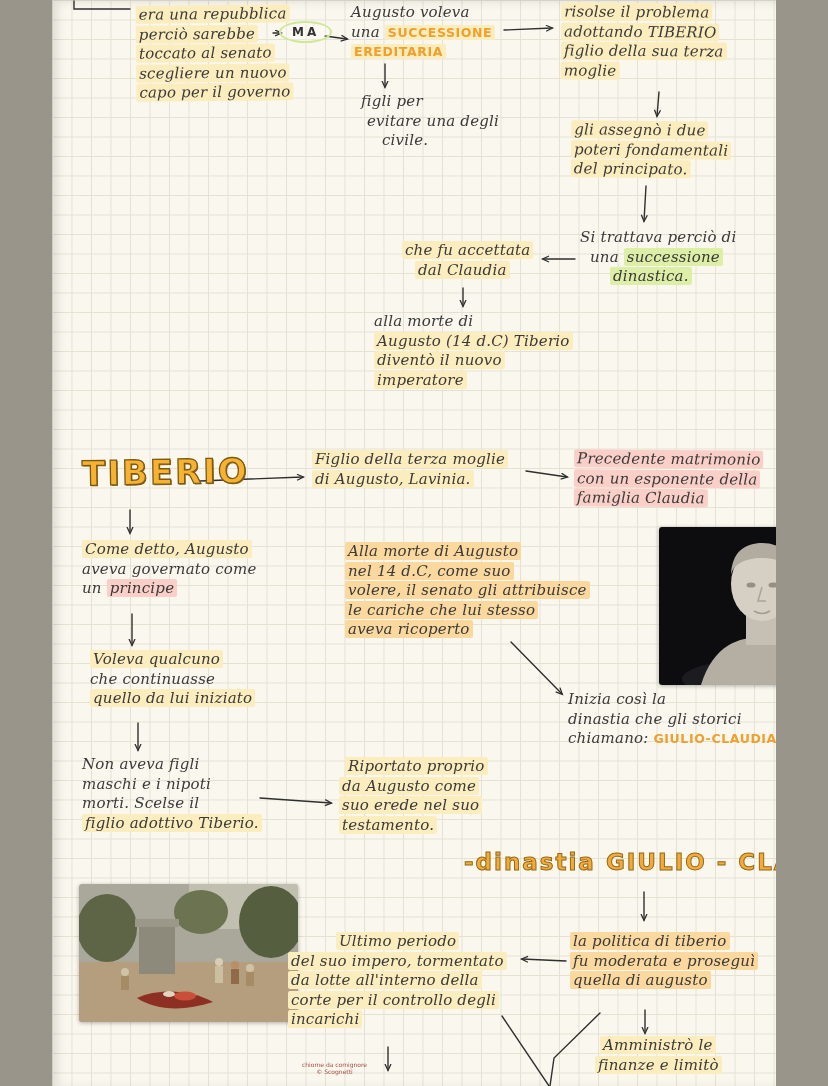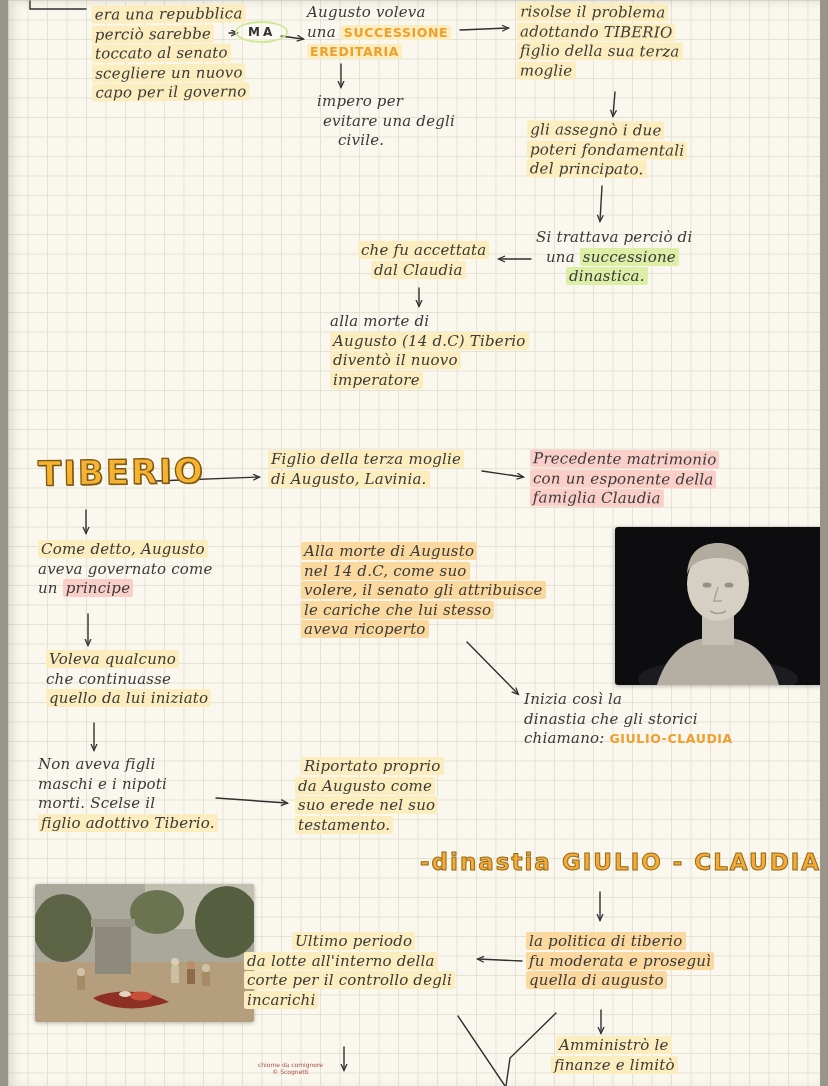--- a/index.html
+++ b/index.html
@@ -1,18 +1,18 @@
 <!DOCTYPE html>
 <html><head>
 <meta charset="utf-8">
 <style>
   *{box-sizing:border-box}
   html,body{margin:0;padding:0;background:#9a958a}
   .page{
-    position:relative;width:812px;height:1086px;margin:0 auto;
+    position:relative;width:724px;height:1086px;margin:0 auto;
     background-color:#faf7ee;
     background-image:
       linear-gradient(#e5e2d4 1px, transparent 1px),
       linear-gradient(90deg,#e5e2d4 1px, transparent 1px);
     background-size:19.5px 19.5px;
     overflow:hidden;
     box-shadow:inset 6px 2px 10px rgba(0,0,0,.10);
     font-family:"DejaVu Serif",serif;
   }
   .note{position:absolute;font:italic 15px/19.5px "DejaVu Serif",serif;color:#3a3a3a;white-space:nowrap;z-index:2;letter-spacing:.2px}
@@ -99,21 +99,21 @@
   </div>
 
   <div class="note" style="left:509px;top:3px;transform:rotate(0.4deg)">
     <div class="ln"><span class="hl hl-y">risolse il problema</span></div>
     <div class="ln"><span class="hl hl-y">adottando TIBERIO</span></div>
     <div class="ln"><span class="hl hl-y">figlio della sua terza</span></div>
     <div class="ln"><span class="hl hl-y">moglie</span></div>
   </div>
 
   <div class="note" style="left:303px;top:92px">
-    <div class="ln" style="margin-left:6px"><span>impero per</span></div>
+    <div class="ln" style="margin-left:6px"><span>figli per</span></div>
     <div class="ln" style="margin-left:12px"><span>evitare una degli</span></div>
     <div class="ln" style="margin-left:27px"><span>civile.</span></div>
   </div>
 
   <div class="note" style="left:528px;top:228px">
     <div class="ln"><span>Si trattava perciò di</span></div>
     <div class="ln" style="margin-left:10px"><span>una </span><span class="hl hl-g">successione</span></div>
     <div class="ln" style="margin-left:30px"><span class="hl hl-g">dinastica.</span></div>
   </div>
 
@@ -224,20 +224,21 @@
       <circle cx="46" cy="88" r="4" fill="#d0c2a6"></circle>
         <rect x="42" y="92" width="8" height="14" fill="#a58c67"></rect>
       <path d="M58,114 C80,104 112,106 134,118 C104,128 76,126 58,114 Z" fill="#8e2f23"></path>
       <ellipse cx="106" cy="112" rx="11" ry="4.5" fill="#c94f3a"></ellipse>
       <ellipse cx="90" cy="110" rx="6" ry="3" fill="#e0d6c0"></ellipse>
     </svg>
   </div>
 
   <div class="note" style="left:236px;top:932px">
     <div class="ln" style="margin-left:48px"><span class="hl hl-y">Ultimo periodo</span></div>
+    <div class="ln"><span class="hl hl-y">del suo impero, tormentato</span></div>
     <div class="ln"><span class="hl hl-y">da lotte all'interno della</span></div>
     <div class="ln"><span class="hl hl-y">corte per il controllo degli</span></div>
     <div class="ln"><span class="hl hl-y">incarichi</span></div>
   </div>
 
   <div class="note" style="left:518px;top:932px">
     <div class="ln"><span class="hl hl-o">la politica di tiberio</span></div>
     <div class="ln"><span class="hl hl-o">fu moderata e proseguì</span></div>
     <div class="ln"><span class="hl hl-o">quella di augusto</span></div>
   </div>

